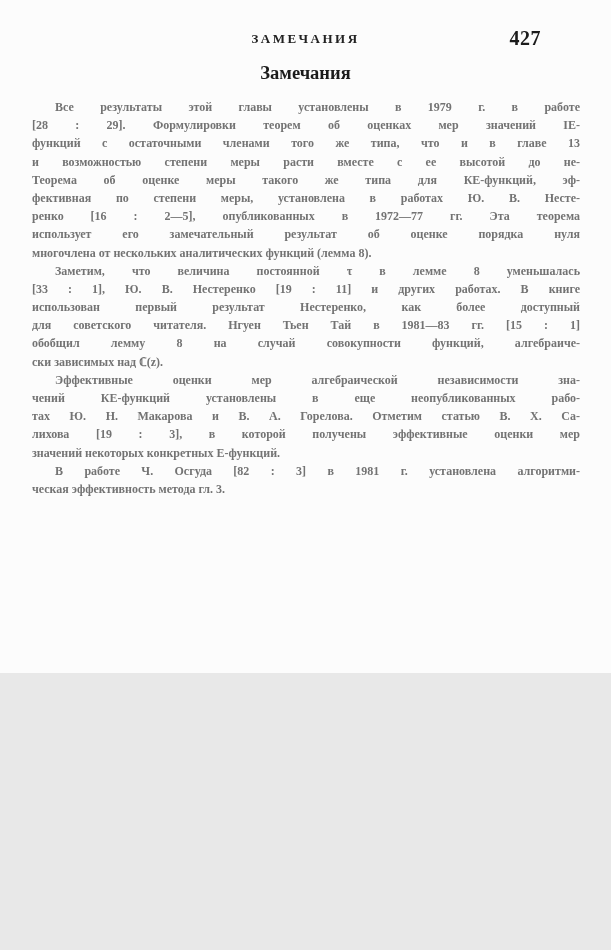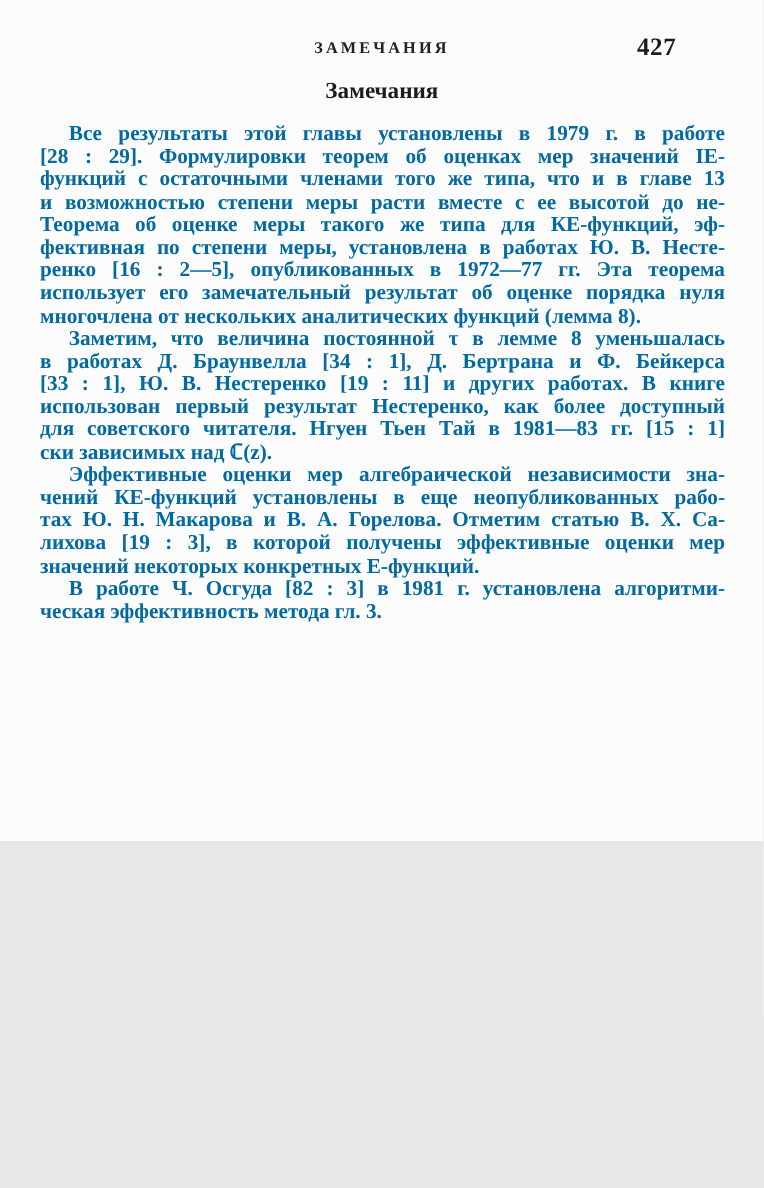--- a/index.html
+++ b/index.html
@@ -49,24 +49,24 @@
     text-align: center;
     font-size: 18.5px;
     font-weight: bold;
     color: #1b1b1b;
   }
   .body-text {
     position: absolute;
     top: 98px;
     left: 32px;
     width: 548px;
-    font-size: 17px;
+    font-size: 12px;
     font-weight: bold;
     line-height: 18.2px;
-    color: #0369a1;
+    color: #737373;
   }
   .paragraph {
     margin: 0;
   }
   .text-line {
     text-align: justify;
     text-align-last: justify;
     white-space: normal;
     height: 18.2px;
   }
@@ -96,24 +96,24 @@
         <div class="text-line">функций с остаточными членами того же типа, что и в главе 13</div>
         <div class="text-line">и возможностью степени меры расти вместе с ее высотой до не-</div>
         <div class="text-line">Теорема об оценке меры такого же типа для КЕ-функций, эф-</div>
         <div class="text-line">фективная по степени меры, установлена в работах Ю. В. Несте-</div>
         <div class="text-line">ренко [16 : 2—5], опубликованных в 1972—77 гг. Эта теорема</div>
         <div class="text-line">использует его замечательный результат об оценке порядка нуля</div>
         <div class="text-line last-line">многочлена от нескольких аналитических функций (лемма 8).</div>
       </div>
       <div class="paragraph">
         <div class="text-line first-line">Заметим, что величина постоянной τ в лемме 8 уменьшалась</div>
-        <div class="text-line">в работах Д. Браунвелла [34 : 1], Д. Бертрана и Ф. Бейкерса</div>
         <div class="text-line">[33 : 1], Ю. В. Нестеренко [19 : 11] и других работах. В книге</div>
         <div class="text-line">использован первый результат Нестеренко, как более доступный</div>
         <div class="text-line">для советского читателя. Нгуен Тьен Тай в 1981—83 гг. [15 : 1]</div>
+        <div class="text-line">обобщил лемму 8 на случай совокупности функций, алгебраиче-</div>
         <div class="text-line last-line">ски зависимых над ℂ(z).</div>
       </div>
       <div class="paragraph">
         <div class="text-line first-line">Эффективные оценки мер алгебраической независимости зна-</div>
         <div class="text-line">чений КЕ-функций установлены в еще неопубликованных рабо-</div>
         <div class="text-line">тах Ю. Н. Макарова и В. А. Горелова. Отметим статью В. Х. Са-</div>
         <div class="text-line">лихова [19 : 3], в которой получены эффективные оценки мер</div>
         <div class="text-line last-line">значений некоторых конкретных Е-функций.</div>
       </div>
       <div class="paragraph">

